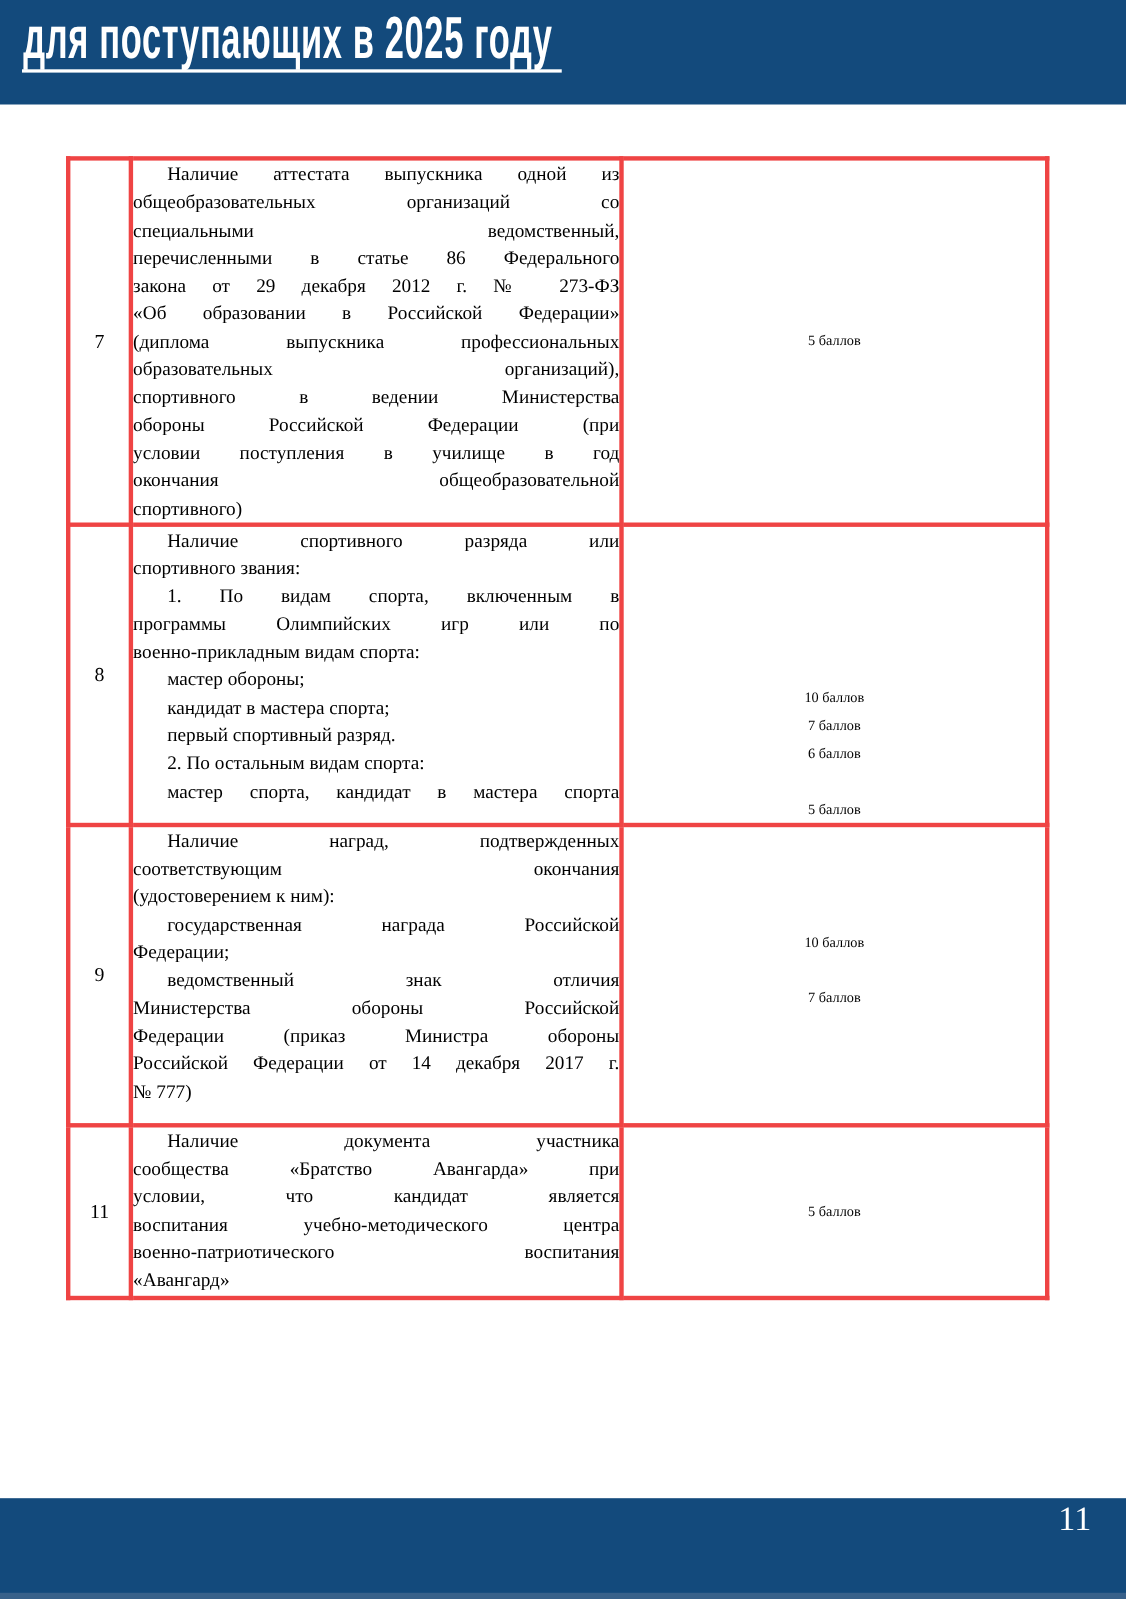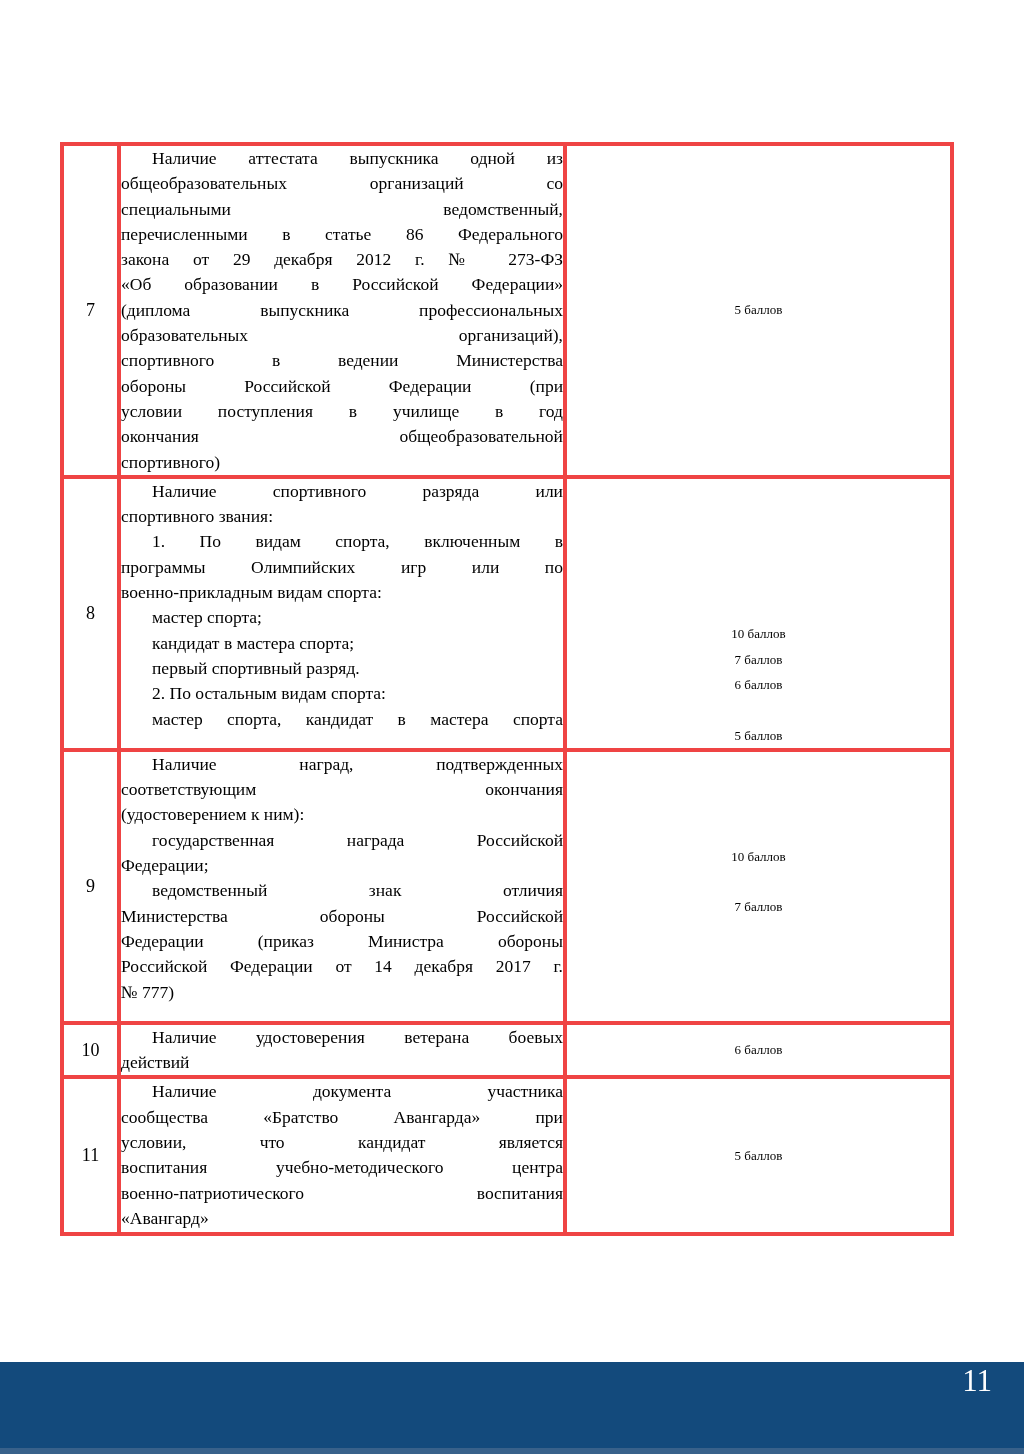--- a/index.html
+++ b/index.html
@@ -55,20 +55,25 @@
     position:absolute; top:2px; right:32px;
     color:#fff; font-size:31px; line-height:34px;
     font-family:"Liberation Serif", serif;
   }
 </style>
 </head>
 <body>
 
 <div class="page">
 
+  <div class="banner">
+    <div class="banner-title-wrap">
+      <span class="banner-title">для поступающих в 2025 году</span>
+    </div>
+  </div>
 
   <table class="score">
     <colgroup>
       <col style="width:57px">
       <col style="width:446px">
       <col style="width:387px">
     </colgroup>
     <tbody>
         <tr class="r0">
           <td class="num">7</td>
@@ -90,21 +95,21 @@
           <td class="pts center"><span>5 баллов</span></td>
         </tr>
         <tr class="r1">
           <td class="num">8</td>
           <td class="desc">
             <div class="dline i s">Наличие спортивного разряда или</div>
             <div class="dline">спортивного звания:</div>
             <div class="dline i s">1. По видам спорта, включенным в</div>
             <div class="dline s">программы Олимпийских игр или по</div>
             <div class="dline">военно-прикладным видам спорта:</div>
-            <div class="dline i">мастер спорта;</div>
+            <div class="dline i">мастер обороны;</div>
             <div class="dline i">кандидат в мастера спорта;</div>
             <div class="dline i">первый спортивный разряд.</div>
             <div class="dline i">2. По остальным видам спорта:</div>
             <div class="dline i s">мастер спорта, кандидат в мастера спорта</div>
           </td>
           <td class="pts lines">
             <div class="pline"></div>
             <div class="pline"></div>
             <div class="pline"></div>
             <div class="pline"></div>
@@ -136,28 +141,20 @@
             <div class="pline"></div>
             <div class="pline">10 баллов</div>
             <div class="pline"></div>
             <div class="pline">7 баллов</div>
             <div class="pline"></div>
             <div class="pline"></div>
             <div class="pline"></div>
             <div class="pline"></div>
           </td>
         </tr>
-        <tr class="r3">
-          <td class="num">10</td>
-          <td class="desc">
-            <div class="dline i s">Наличие удостоверения ветерана боевых</div>
-            <div class="dline">действий</div>
-          </td>
-          <td class="pts center"><span>6 баллов</span></td>
-        </tr>
         <tr class="r4">
           <td class="num">11</td>
           <td class="desc">
             <div class="dline i s">Наличие документа участника</div>
             <div class="dline s">сообщества «Братство Авангарда» при</div>
             <div class="dline s">условии, что кандидат является</div>
             <div class="dline s">воспитания учебно-методического центра</div>
             <div class="dline s">военно-патриотического воспитания</div>
             <div class="dline">«Авангард»</div>
           </td>

